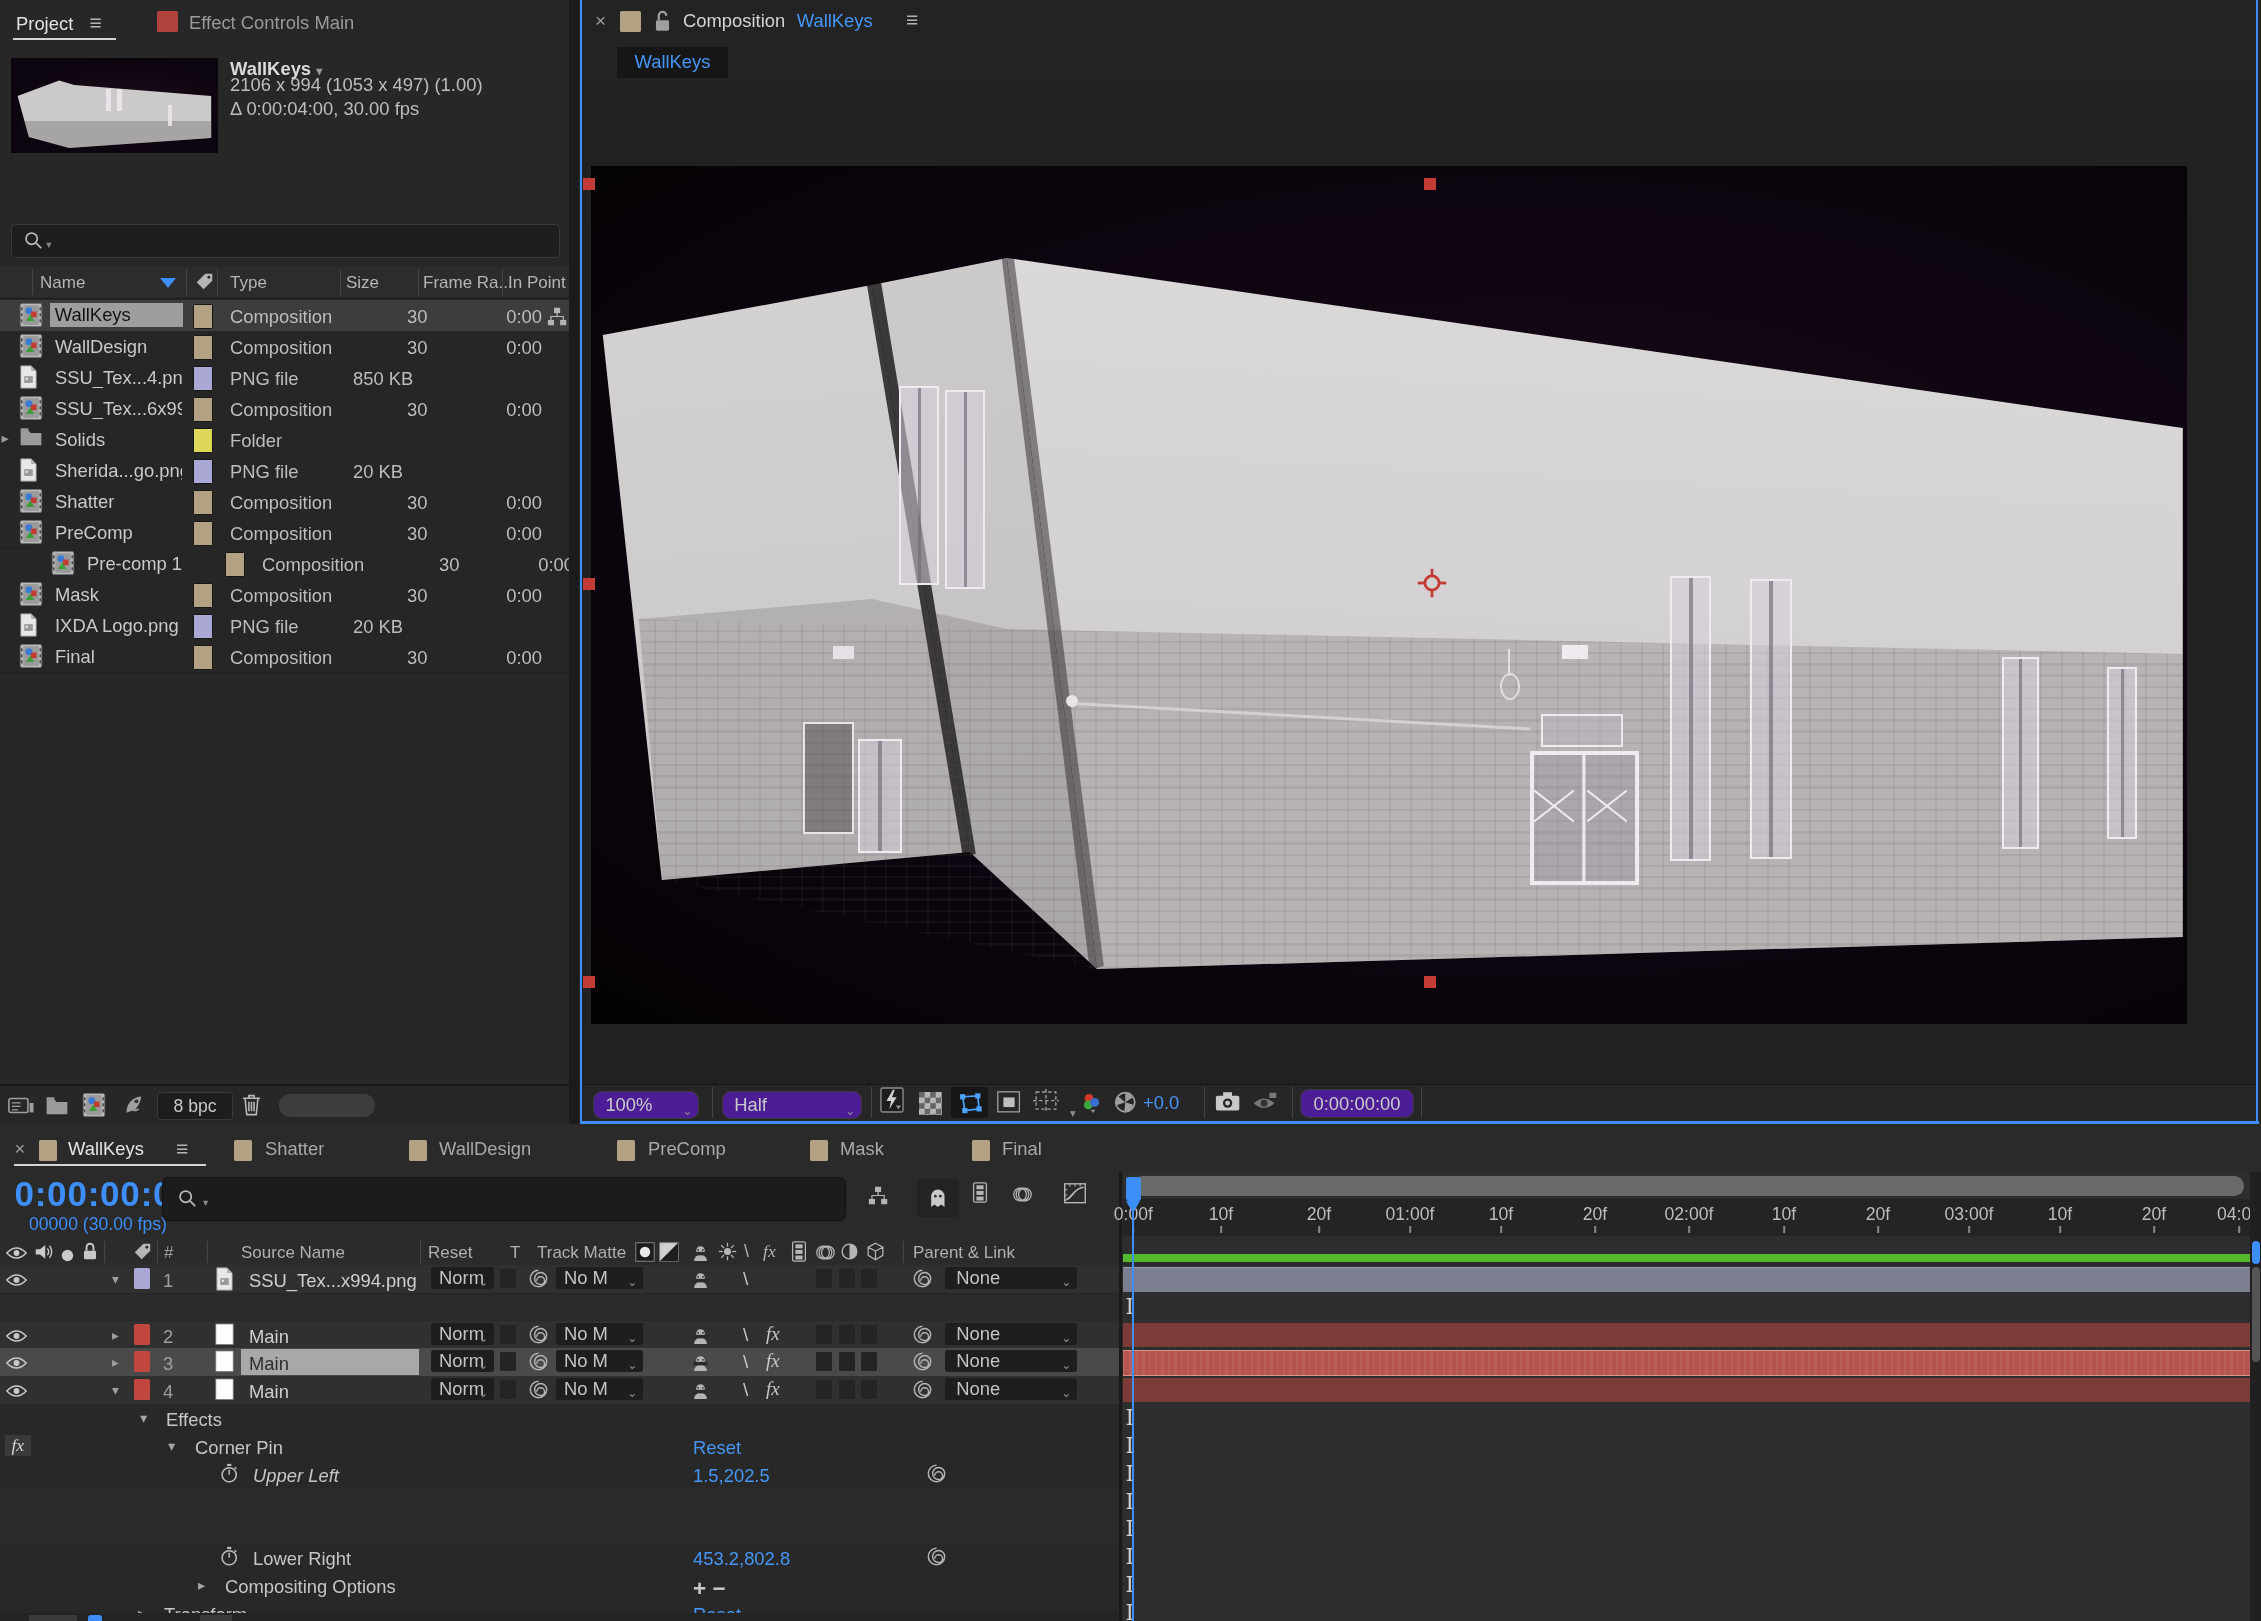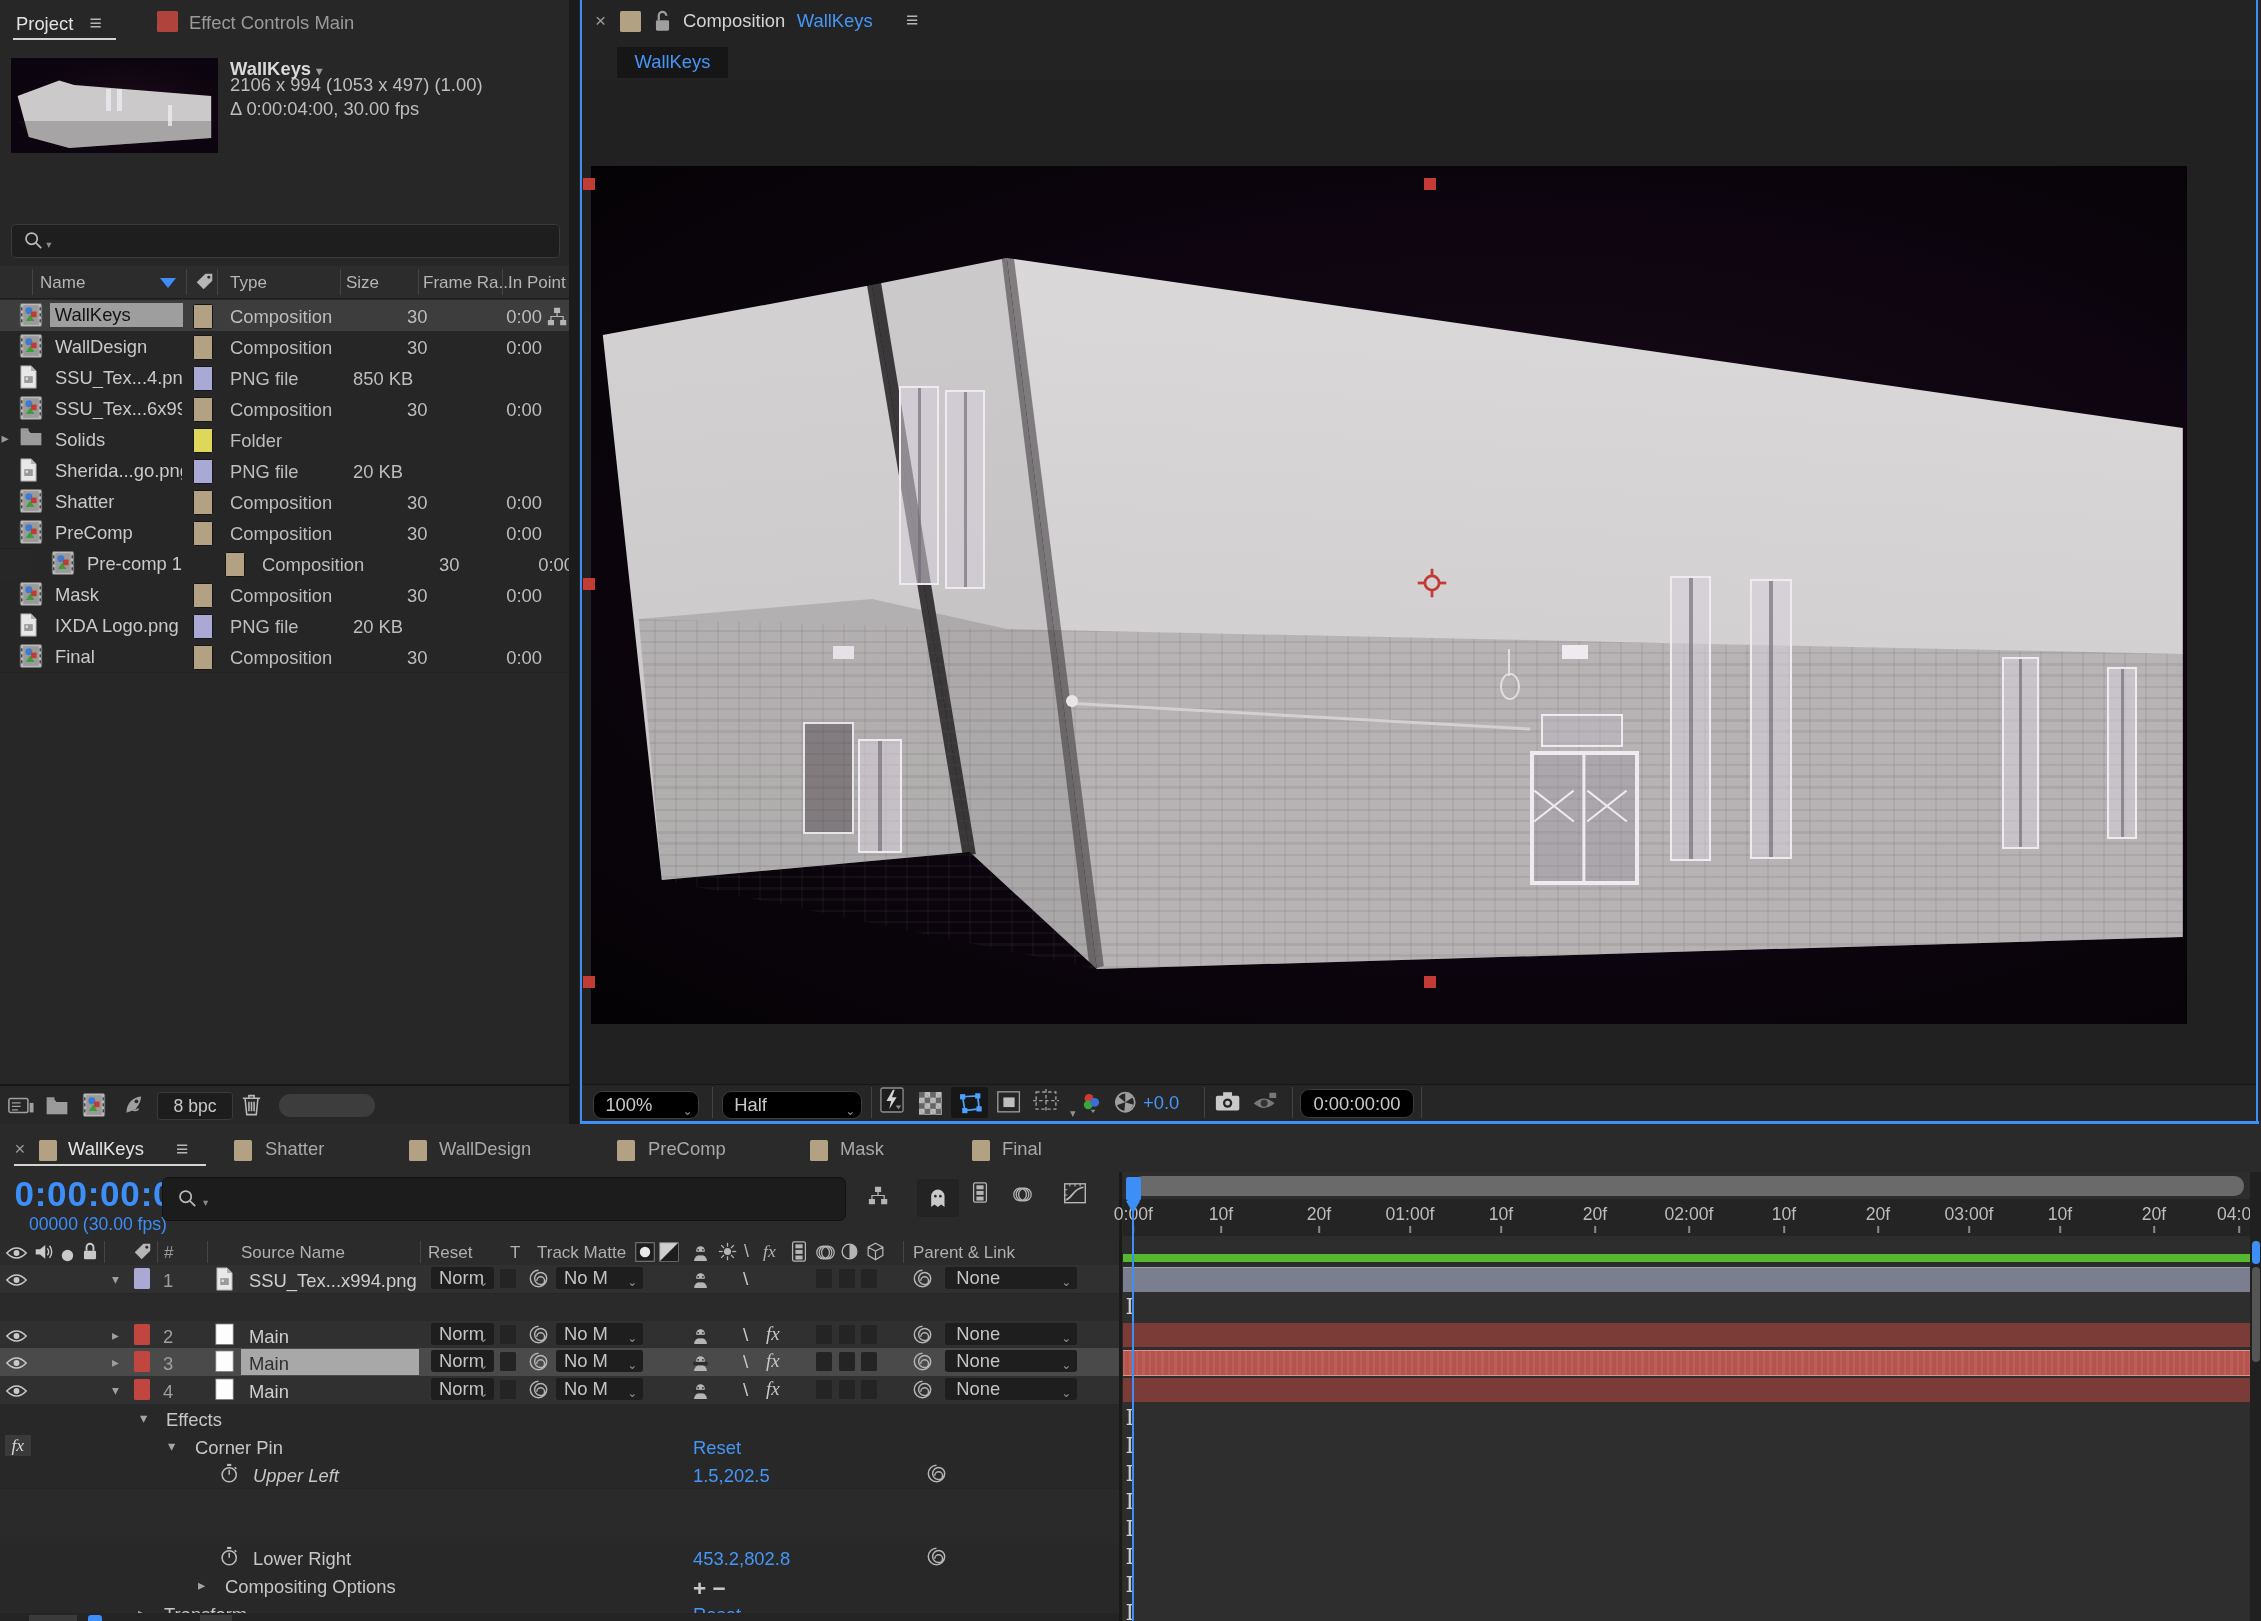--- a/index.html
+++ b/index.html
@@ -25,21 +25,21 @@
   .pflow{position:absolute;left:547px;top:5.6px;}
   .pcoldiv{position:absolute;top:3.2px;width:0.8px;height:26px;background:#454545;}
   
   #comp-panel{position:absolute;left:582px;top:0;width:1674px;height:1121px;background:#232323;}
   #comp-image{position:absolute;left:8.8px;top:166px;width:1596px;height:858px;overflow:hidden;
      background:radial-gradient(ellipse at 58% 48%, #190b17 0%, #0e0510 55%, #040204 100%);}
   .wallpoly{position:absolute;left:0;top:0;width:100%;height:100%;}
   .win{position:absolute;border:2.4px solid #efeaf0;background:rgba(215,208,218,0.55);}
   .winpane{background-image:linear-gradient(to right, transparent 46%, rgba(110,105,118,.65) 46%, rgba(110,105,118,.65) 56%, transparent 56%);}
   .handle{position:absolute;width:12px;height:12px;background:#c23c35;}
-  .toolbox{position:absolute;background:#000000;border:0.8px solid #3c3c3c;border-radius:9px;color:#c9c9c9;}
+  .toolbox{position:absolute;background:#4c1d95;border:0.8px solid #3c3c3c;border-radius:9px;color:#c9c9c9;}
   .tooldiv{position:absolute;top:1087px;width:0.8px;height:30.5px;background:#444;}
   
   #timeline{position:absolute;left:0;top:1124px;width:2261px;height:497px;background:#2a2a2a;}
   .ttab{position:absolute;top:11.2px;height:27px;line-height:27px;color:#a9a9a9;}
   .tsq{position:absolute;top:16px;width:17.6px;height:21px;border-radius:1.6px;background:#b3a184;}
   .lrow{position:absolute;left:0;width:1119px;background:#303030;border-bottom:0.8px solid #262626;}
   .lrow.propr{background:#282828;}
   .lrow.selr{background:#4a4a4a;}
   .rrow{position:absolute;left:0;width:1139px;border-bottom:0.8px solid #1e1e1e;background:#2e2e2e;}
   .bar{position:absolute;left:0;top:1.6px;height:24px;right:11.2px;}

